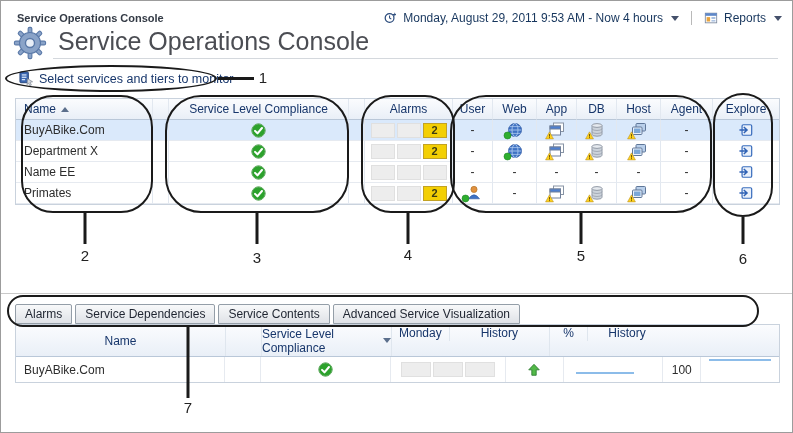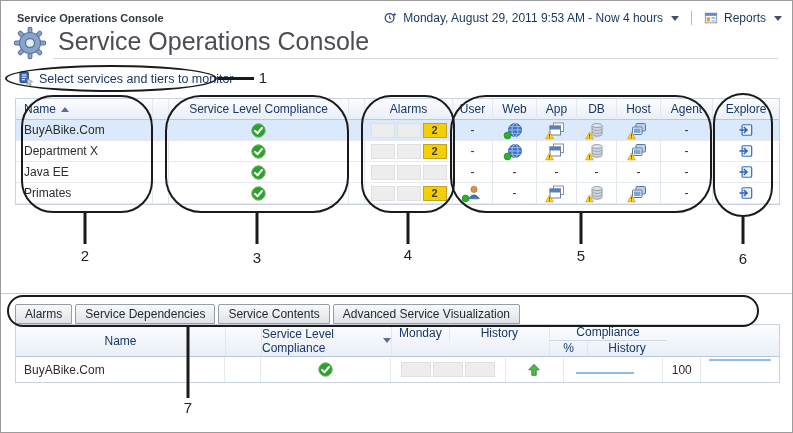--- a/index.html
+++ b/index.html
@@ -355,21 +355,21 @@
         </div>
       <div class="dash">-</div>
       <div>
           <svg class="explore-ic">
             <use href="#sym-explore"></use>
           </svg>
         </div>
     </div>
 
     <div class="svc-row">
-      <div class="cell-name">Java EE</div>
+      <div class="cell-name">Name EE</div>
       <div></div>
       <div>
           <svg class="check-ic">
             <use href="#sym-check"></use>
           </svg>
         </div>
       <div></div>
       <div>
           <span class="acells">
             <span class="acell"></span>
@@ -496,21 +496,20 @@
         <span>Service Level Compliance</span>
         <span class="tri-down"></span>
       </div>
       <div class="col-group w-avail">
         <div class="subs">
           <div class="w-cur">Monday</div>
           <div class="w-ahist">History</div>
         </div>
       </div>
       <div class="col-group w-comp">
-        <div class="gh">Compliance</div>
         <div class="subs">
           <div class="w-pct">%</div>
           <div class="w-chist">History</div>
         </div>
       </div>
     </div>
     <div class="sla-row">
       <div class="w-name">BuyABike.Com</div>
       <div class="w-sp"></div>
       <div class="w-slc">

